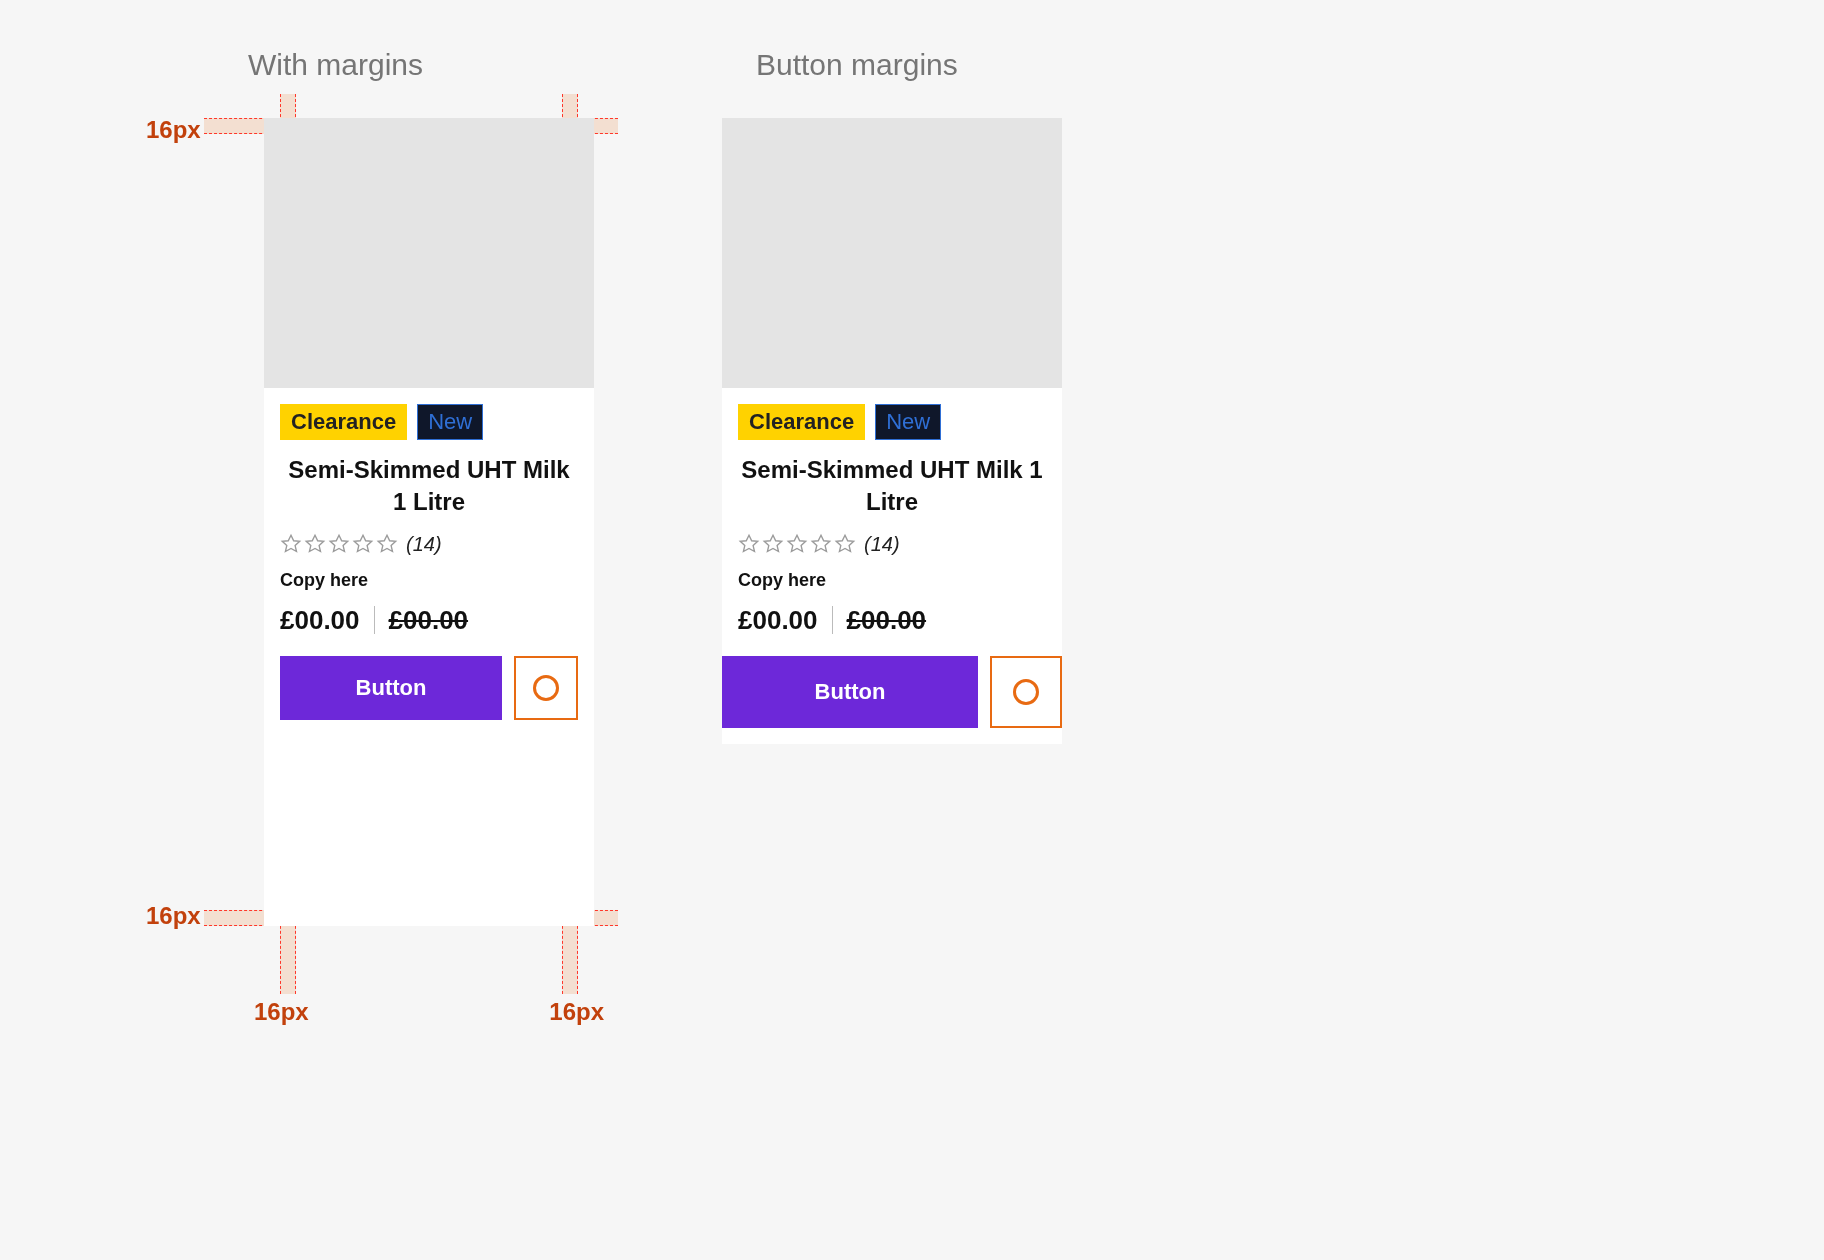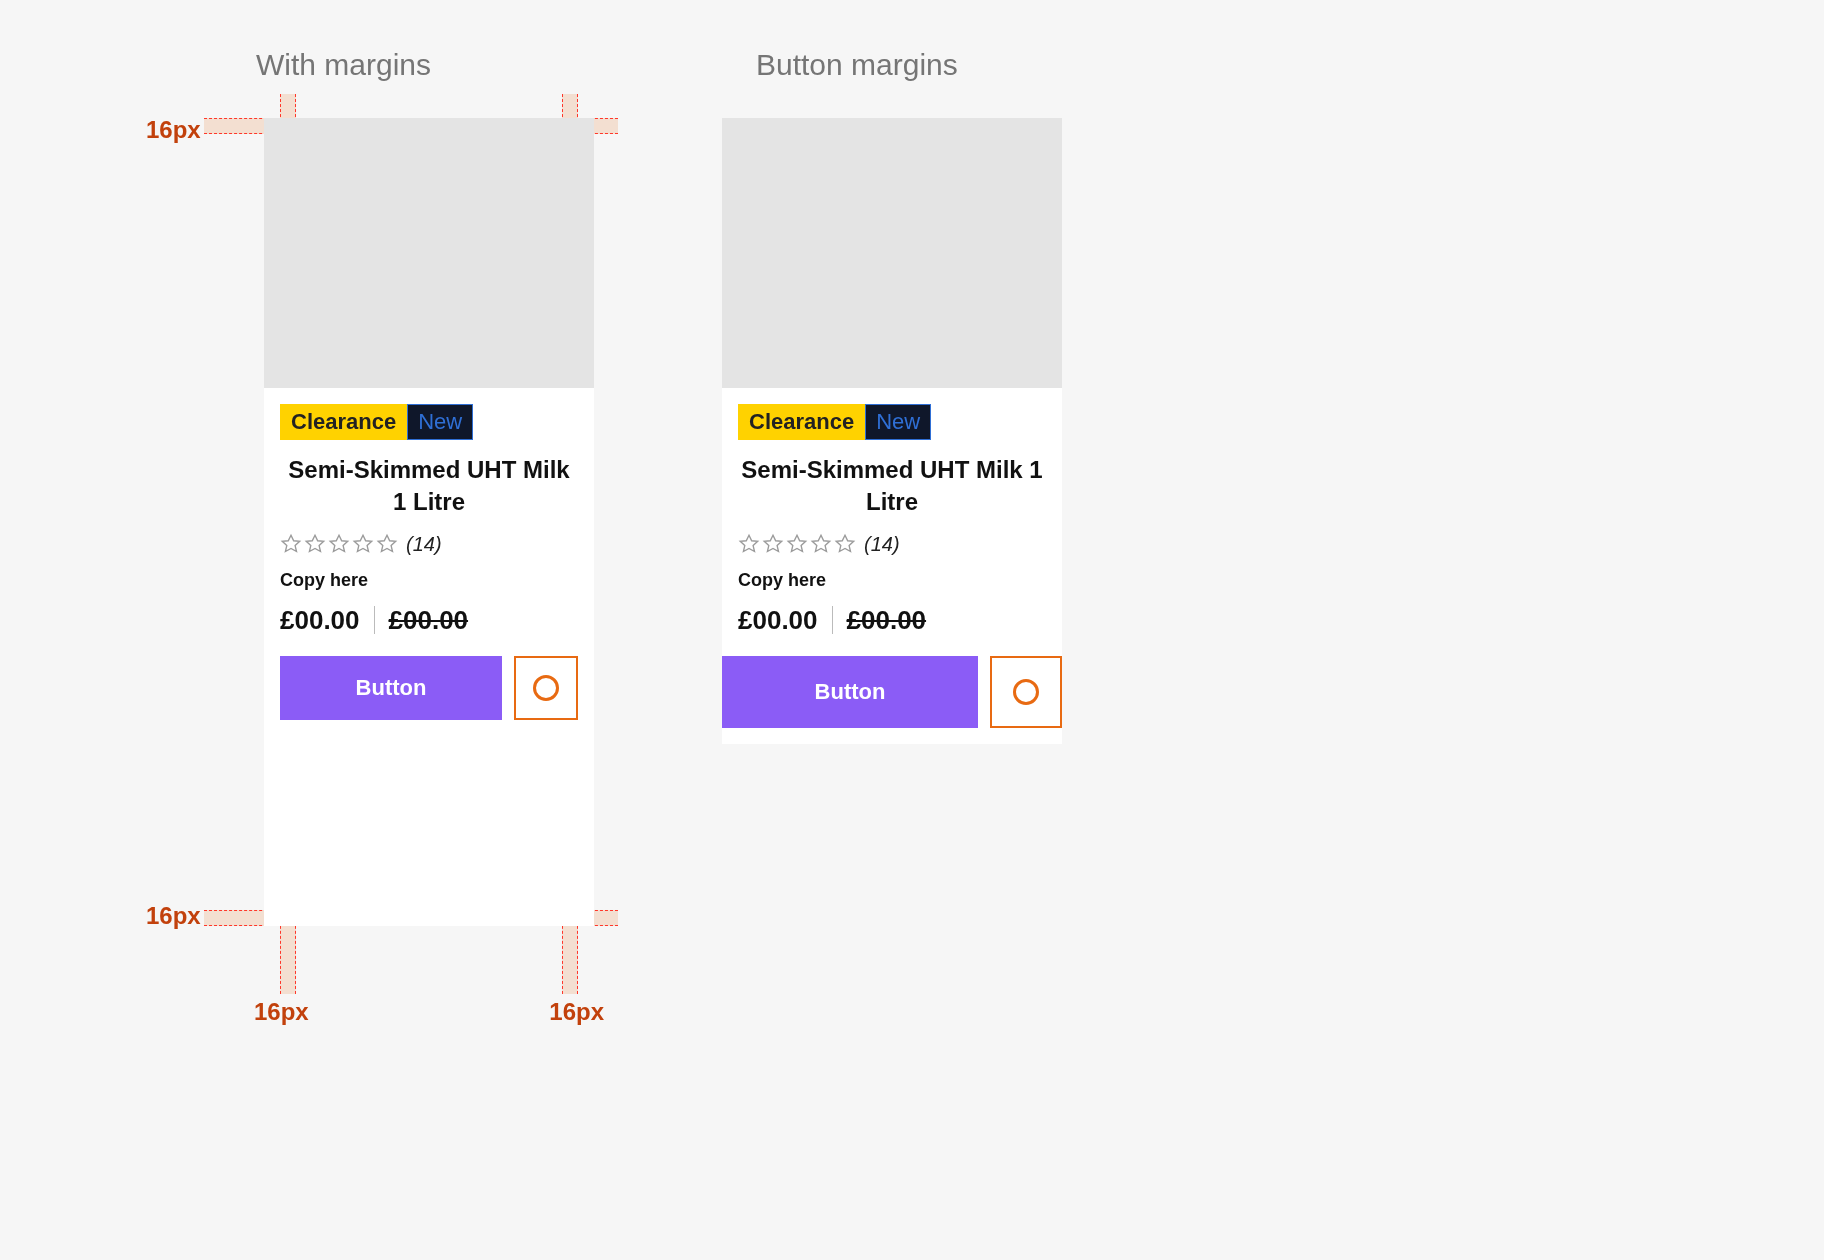--- a/index.html
+++ b/index.html
@@ -9,42 +9,42 @@
     font-family: Arial, Helvetica, sans-serif;
     position: relative;
   }
 
   .heading {
     position: absolute;
     font-size: 30px;
     color: #757575;
     font-weight: 400;
   }
-  .heading.left  { left: 256px; top: 48px; }
+  .heading.left  { left: 248px; top: 48px; }
   .heading.right { left: 756px; top: 48px; }
 
   
   .card-wrap {
     position: absolute;
     width: 330px;
   }
   .card {
     position: relative;
     background: #ffffff;
     width: 330px;
   }
   .card .img {
     width: 100%;
     height: 270px;
     background: #e4e4e4;
   }
   .card .body {
     padding: 16px 16px 0 16px;
   }
-  .badges { display: flex; margin-bottom: 14px; }
+  .badges { display: flex; gap: 10px; margin-bottom: 14px; }
   .badge {
     font-size: 22px;
     font-weight: 700;
     padding: 4px 10px;
   }
   .badge.clearance { background: #ffd200; color: #222; border: 1px solid #ffd200; }
   .badge.new       { background: #0f172a; color: #2f6fd5; border: 1px solid #2f6fd5; font-weight: 500; }
 
   .title { font-size: 24px; font-weight: 700; line-height: 1.35; margin-bottom: 14px; color:#111;text-align:center; }
 
@@ -55,21 +55,21 @@
 
   .copy { font-size: 18px; font-weight: 700; margin-bottom: 14px; color:#111;}
 
   .price-row { display: flex; align-items: center; gap: 14px; font-size: 26px; font-weight: 800; margin-bottom: 20px; color:#111;}
   .price-row .divider { width: 1px; height: 28px; background: #bbb; }
   .price-old { text-decoration: line-through; font-weight: 700; }
 
   .btn-row { display: flex; gap: 12px; padding: 0 0 0 0; }
   .btn {
     flex: 1;
-    background: #8b5cf6;
+    background: #6d28d9;
     color: #fff;
     font-weight: 800;
     font-size: 22px;
     height: 64px;
     display: flex; align-items: center; justify-content: center;
     border: none;
   }
   .icon-btn {
     width: 64px; height: 64px;
     background: #fff;

